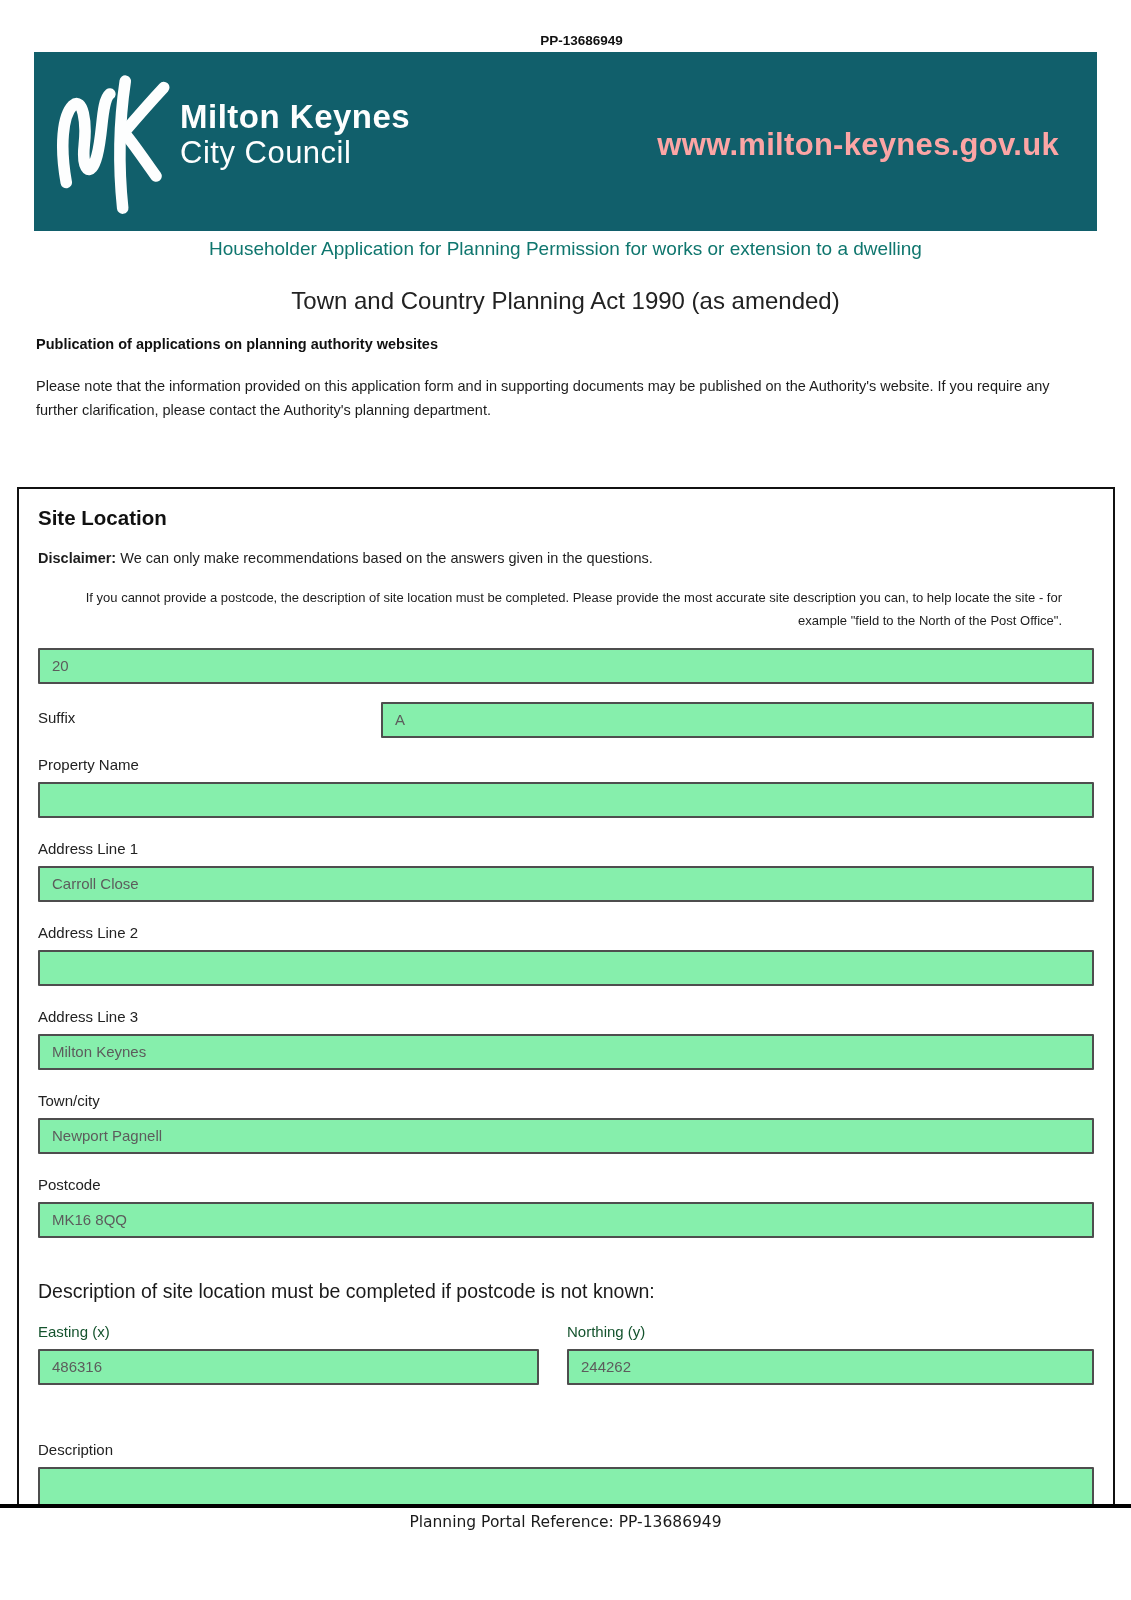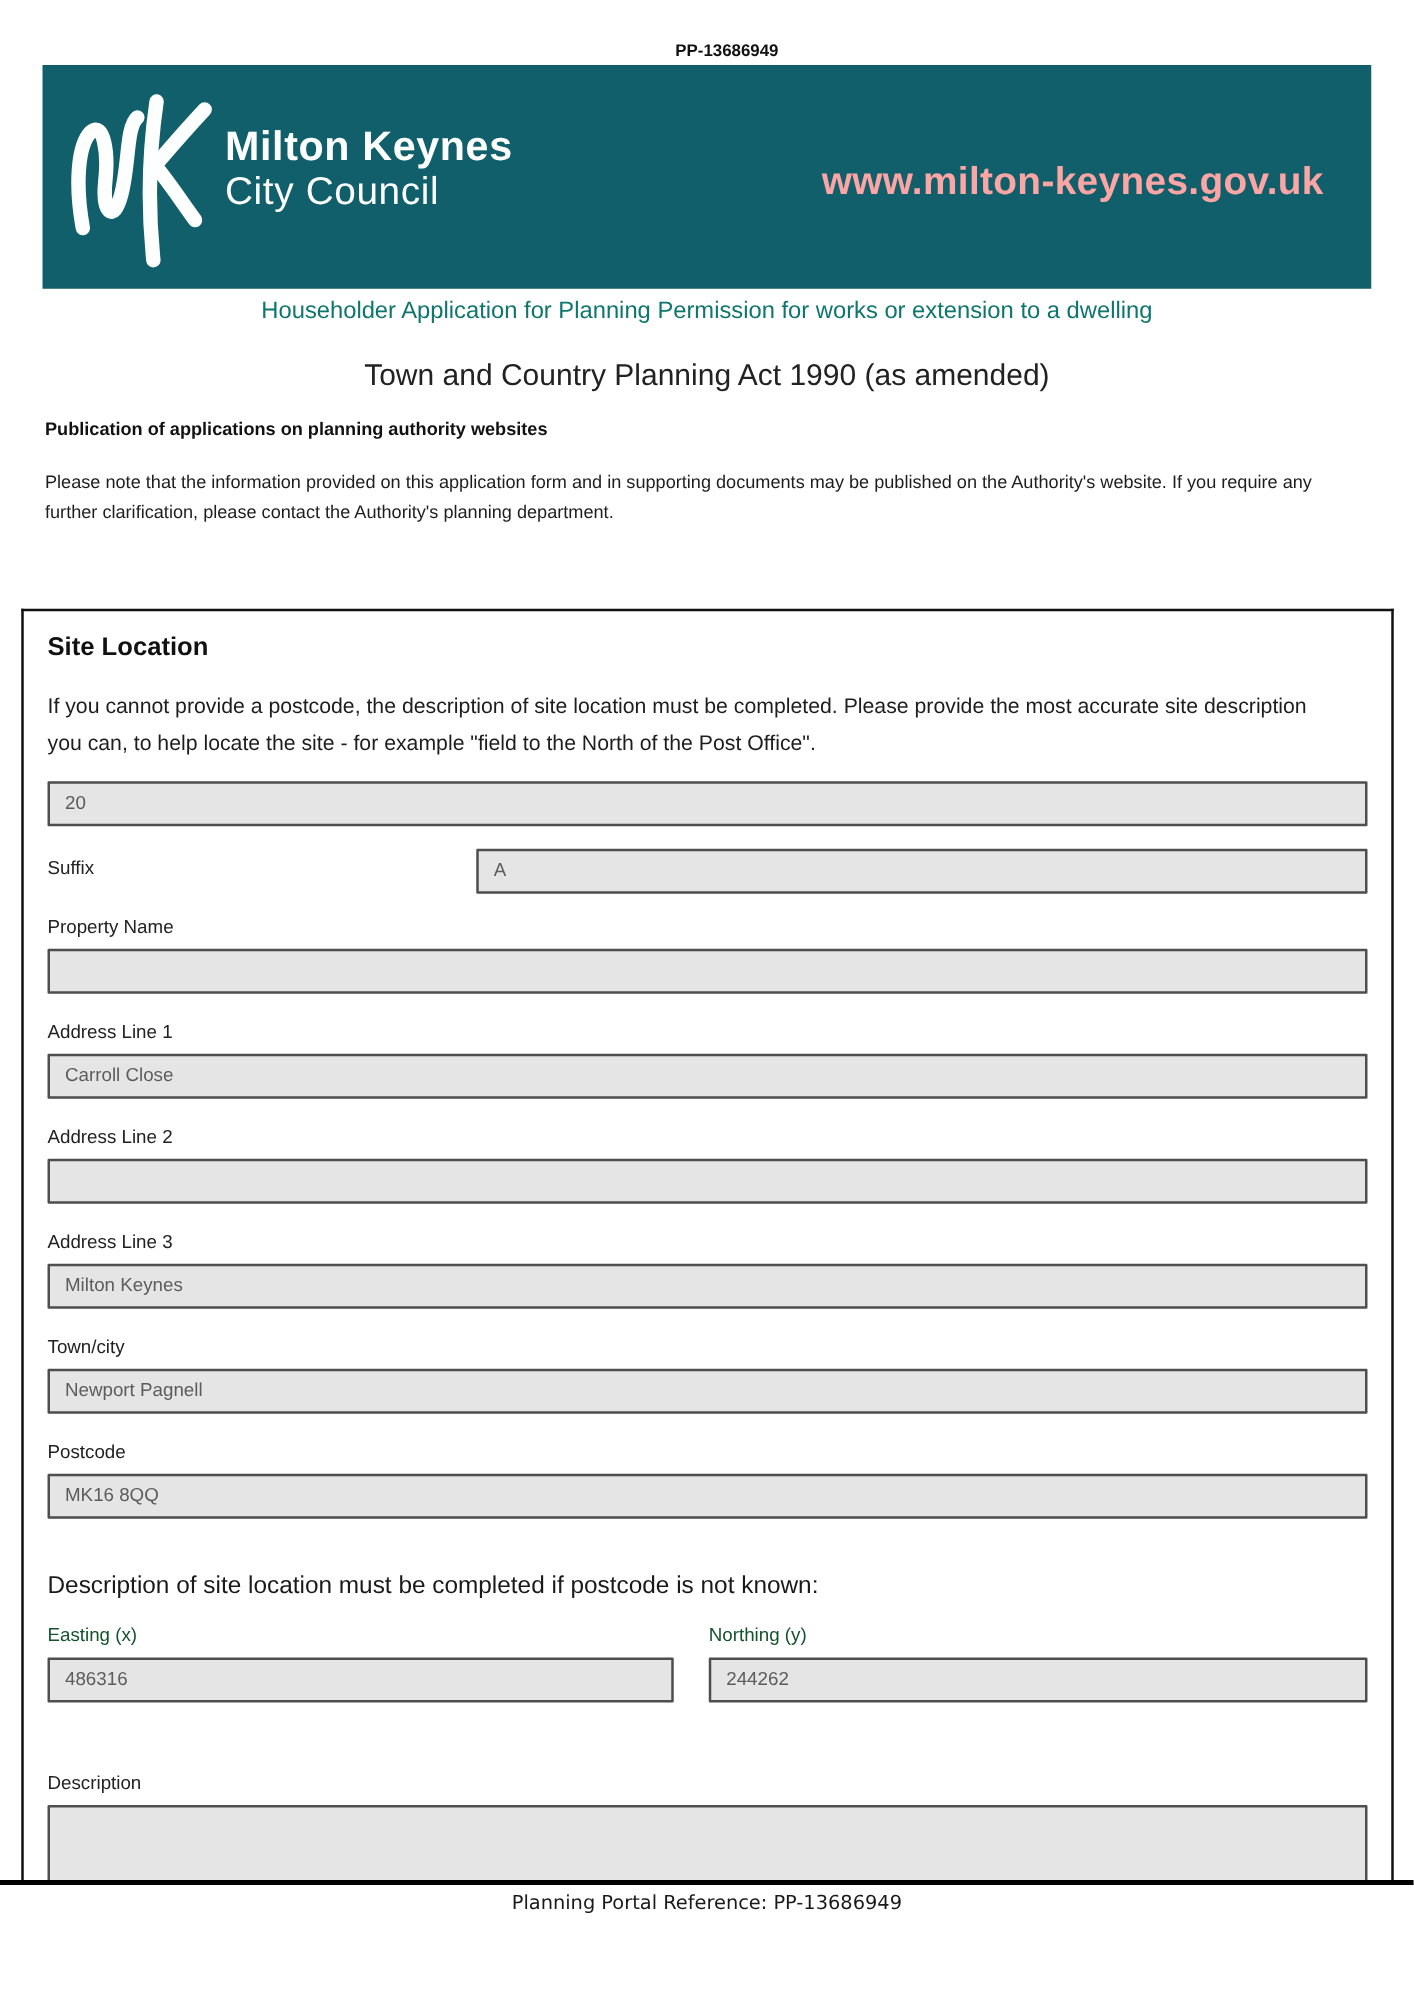--- a/index.html
+++ b/index.html
@@ -60,33 +60,33 @@
     width: 1098px; height: 1019px;
     border: 2px solid #111;
     border-bottom: none;
     padding: 14px 19px 0 19px;
     overflow: hidden;
     background: #fff;
   }
   .section-heading { font-size: 20.5px; font-weight: bold; color: #111; margin: 3px 0 20px 0; }
   .disclaimer { font-size: 14.5px; margin-bottom: 21px; }
   .disclaimer b { font-weight: bold; }
-  .section-intro { font-size: 17px; line-height: 1.75; width: 1024px; margin-bottom: 15px; }
+  .section-intro { font-size: 13px; line-height: 1.75; width: 1024px; margin-bottom: 15px; text-align: right; }
 
   .inline-field { display: flex; align-items: flex-start; margin-bottom: 18px; }
   .inline-field .fl { width: 343px; padding-top: 7px; font-size: 15px; color: #222; }
   .inline-field input { flex: 1; }
 
   .field { margin-top: 22px; }
   .field .fl { display: block; font-size: 15px; color: #222; margin-bottom: 9px; }
 
   input[type="text"], textarea {
     display: block; width: 100%; height: 36px;
     border: 2px solid #4e4e4e; border-radius: 1px;
-    background: #e5e5e5;
+    background: #86efac;
     font-family: "Liberation Sans", sans-serif;
     font-size: 15px; color: #5c5c5c;
     padding: 0 12px;
     outline: none;
   }
   textarea { height: 90px; resize: none; padding-top: 8px; }
 
   .desc-heading { font-size: 19.5px; color: #1a1a1a; margin: 42px 0 20px 0; }
 
   .coord-row { display: flex; gap: 28px; }
@@ -129,20 +129,21 @@
 </div>
 
 <div class="form-title">Householder Application for Planning Permission for works or extension to a dwelling</div>
 <div class="act-title">Town and Country Planning Act 1990 (as amended)</div>
 <div class="pub-heading">Publication of applications on planning authority websites</div>
 <div class="pub-text">Please note that the information provided on this application form and in supporting documents may be published on the Authority's website. If you require any further clarification, please contact the Authority's planning department.</div>
 
 <div class="section-box">
   <div class="section-heading">Site Location</div>
 
+  <div class="disclaimer"><b>Disclaimer:</b><span> We can only make recommendations based on the answers given in the questions.</span></div>
 
   <div class="section-intro">If you cannot provide a postcode, the description of site location must be completed. Please provide the most accurate site description you can, to help locate the site - for example "field to the North of the Post Office".</div>
 
   <div class="inline-field">
     <input type="text" value="20" style="">
   </div>
 
   <div class="inline-field">
     <span class="fl">Suffix</span>
     <input type="text" value="A" style="">

